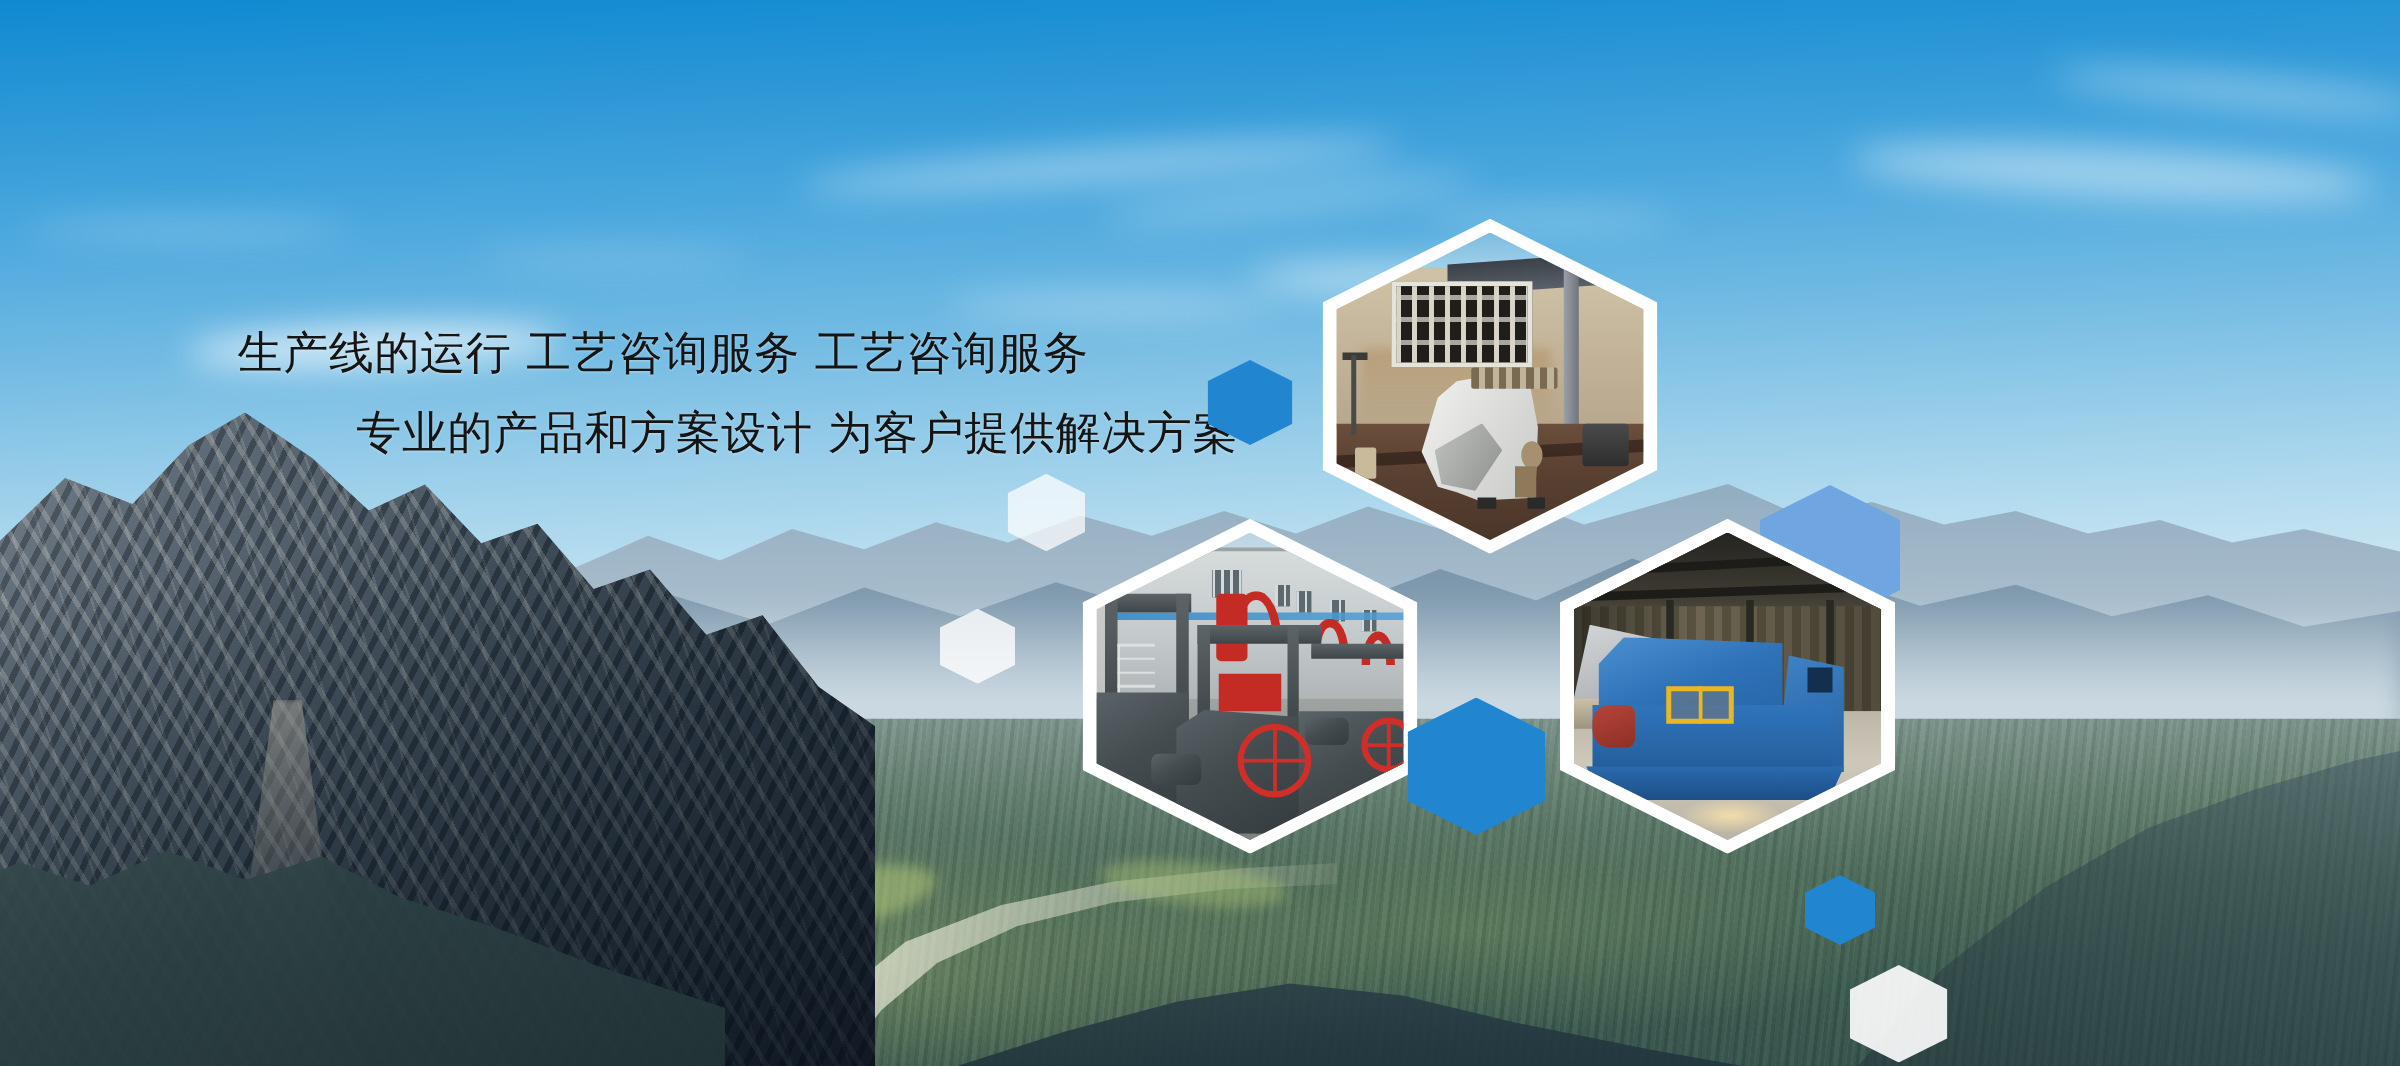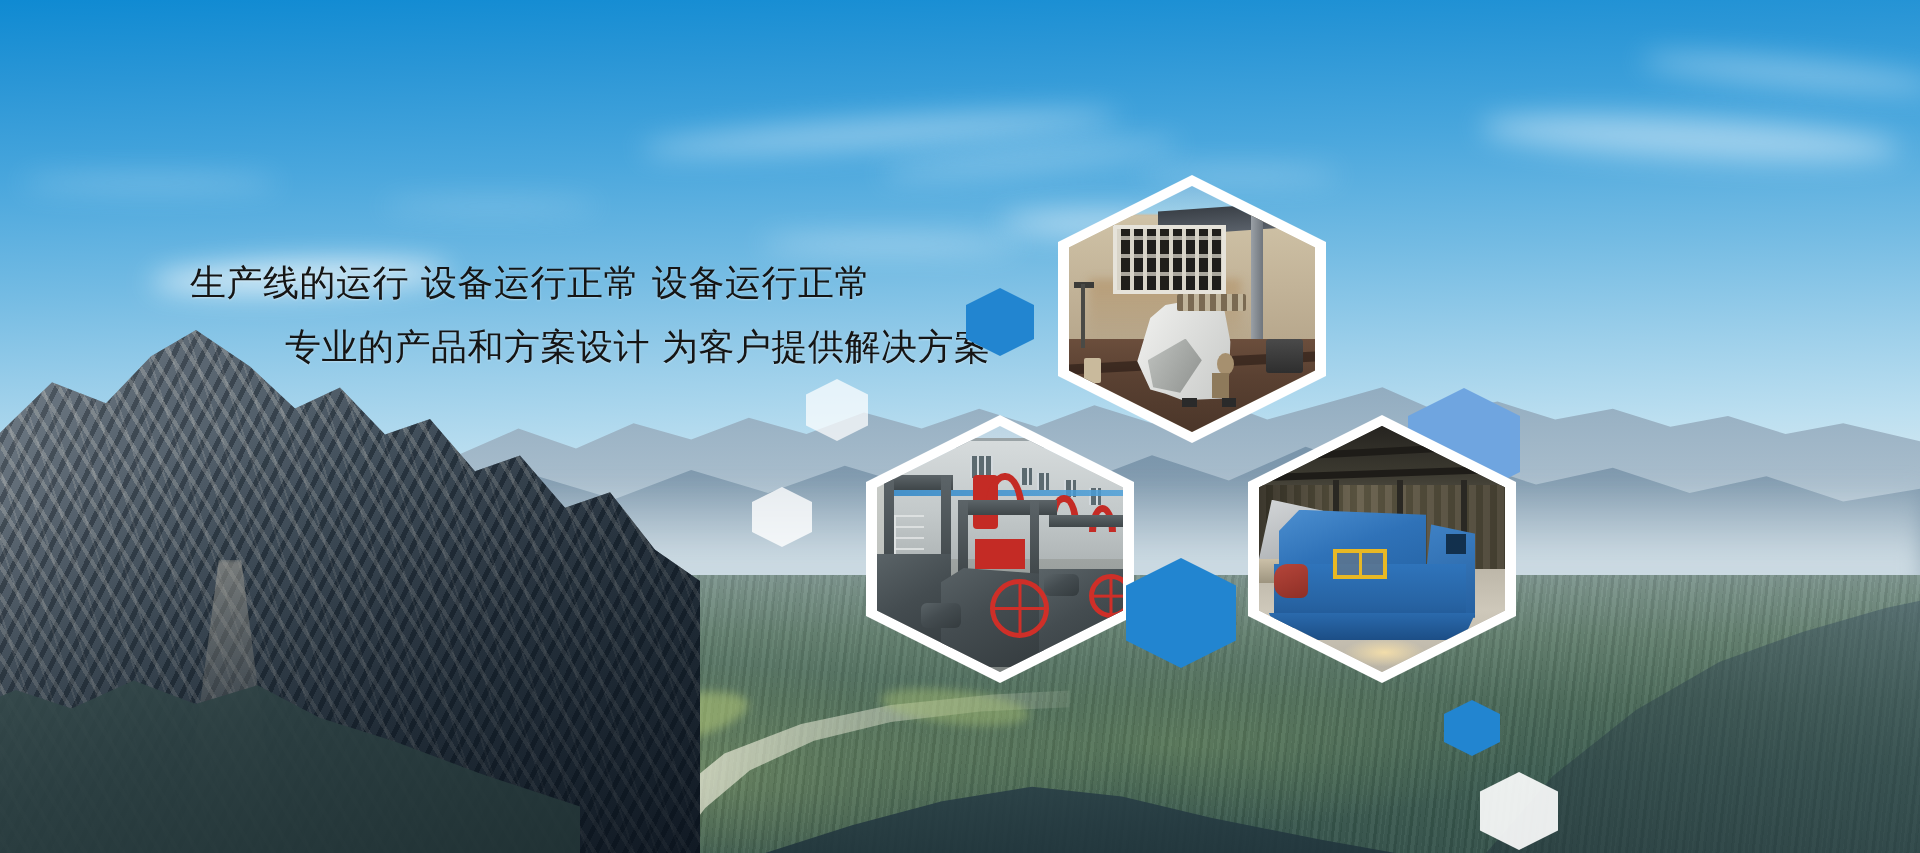--- a/index.html
+++ b/index.html
@@ -323,21 +323,21 @@
 
   <div class="mtn-left"></div>
   <div class="mtn-left-rock"></div>
   <div class="mtn-left-scree"></div>
   <div class="mtn-left-shadow"></div>
   <div class="ridge-front"></div>
   <div class="slope-right"></div>
   <div class="hill-fg"></div>
 
   <div class="headline">
-    <div class="line line1">生产线的运行 设备运行正常 设备运行正常</div>
+    <div class="line line1">生产线的运行 工艺咨询服务 工艺咨询服务</div>
     <div class="line line2">专业的产品和方案设计  为客户提供解决方案</div>
   </div>
 
   <div class="hex-deco" style="left:806px; top:379px; width:62px; height:62px; background:rgba(255,255,255,.72);"></div>
   <div class="hex-deco" style="left:752px; top:487px; width:60px; height:60px; background:rgba(255,255,255,.80);"></div>
   <div class="hex-deco" style="left:966px; top:288px; width:68px; height:68px; background:#2285d0;"></div>
   <div class="hex-deco" style="left:1408px; top:388px; width:112px; height:112px; background:#6fa5e0;"></div>
 
   <div class="hex-frame" style="left:1058px; top:175px; width:268px; height:268px;">
     <div class="hex-inner">

